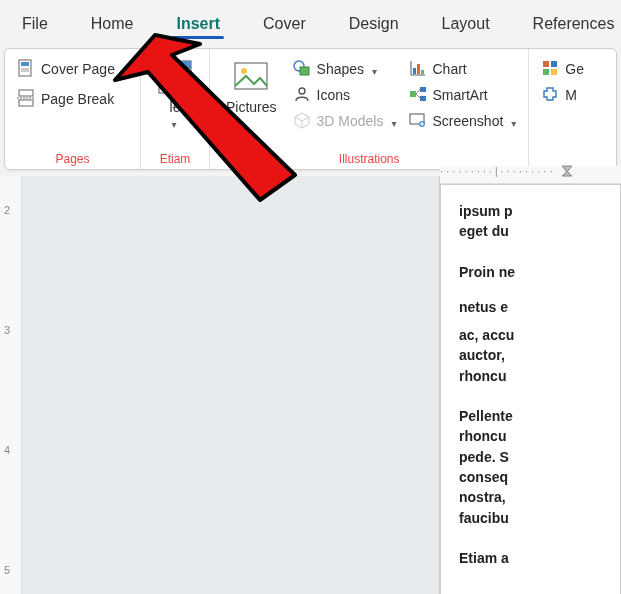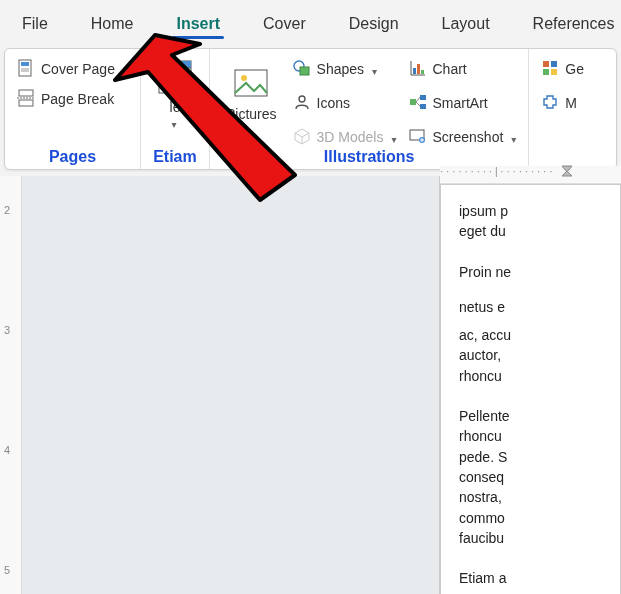--- a/index.html
+++ b/index.html
@@ -5,44 +5,44 @@
   * { box-sizing: border-box; margin: 0; padding: 0; }
   body { font-family: "Segoe UI", Arial, sans-serif; background: #f3f3f3; width: 621px; height: 594px; overflow: hidden; position: relative; }
   
   .tab-bar { display: flex; align-items: center; height: 48px; padding: 0 6px; gap: 11px; background: #f3f3f3; }
   .tab { padding: 10px 16px 10px 16px; font-size: 16px; color: #333; cursor: pointer; position: relative; }
   .tab.active { color: #0f766e; font-weight: bold; }
   .tab.active::after { content: ""; position: absolute; left: 12px; right: 12px; bottom: 4px; height: 3px; background: #185abd; border-radius: 2px; }
   
   .ribbon { background: #fff; border: 1px solid #d0d0d0; border-radius: 6px; margin: 0 4px 4px 4px; box-shadow: 0 1px 3px rgba(0,0,0,0.08); display: flex; height: 122px; }
   .group { border-right: 1px solid #e0e0e0; display: flex; flex-direction: column; position: relative; padding: 6px 8px 20px 8px; }
-  .group-label { position: absolute; bottom: 3px; left: 0; right: 0; text-align: center; font-size: 16px; color: #1d4ed8; font-weight: bold; }
+  .group-label { position: absolute; bottom: 3px; left: 0; right: 0; text-align: center; font-size: 12px; color: #ef4444; }
   
   .group-items { display: flex; flex-direction: column; gap: 4px; }
   .ribbon-btn { display: flex; align-items: flex-end; gap: 6px; padding: 4px 4px; font-size: 14px; color: #333; cursor: pointer; white-space: nowrap; }
   .ribbon-btn.disabled { color: #aaa; }
   .ribbon-btn.disabled svg { opacity: 0.45; }
   
   .icon-box { width: 18px; height: 18px; display: inline-flex; align-items: center; justify-content: center; flex-shrink: 0; }
   .chev { font-size: 10px; color: #666; margin-left: 2px; }
   
   .big-btn { display: flex; flex-direction: column; align-items: center; justify-content: center; gap: 4px; padding: 4px 8px; font-size: 14px; color: #333; cursor: pointer; }
   .big-icon { width: 36px; height: 36px; display:flex; align-items:center; justify-content:center; }
   
   .two-col { display: flex; gap: 4px; }
-  .col { display: flex; flex-direction: column; gap: 8px; }
+  .col { display: flex; flex-direction: column; gap: 0; }
   
   .doc-area { position: relative; margin-top: 6px; height: 420px; background: #f3f3f3; }
   .v-ruler { position: absolute; left: 0; top: 0; bottom: 0; width: 22px; background: #f8f8f8; border-right: 1px solid #ddd; }
   .v-ruler .tick { position: absolute; left: 4px; font-size: 11px; color: #888; writing-mode: horizontal-tb; }
   .h-ruler { position: absolute; top: -10px; left: 440px; right: 0; height: 18px; background: #f8f8f8; border-bottom: 1px solid #ddd; font-size:10px; color:#888; overflow:hidden; }
   .indent-marker { position:absolute; top:-12px; left:560px; width:14px; height:14px; }
   .page-gap { position: absolute; left: 22px; top: 0; width: 418px; bottom: 0; background: #e8ebed; border-right: 1px solid #ccc; }
   .page-right { position: absolute; left: 440px; top: 8px; right: 0; bottom: 0; background: #fff; border: 1px solid #ccc; padding: 16px 0 16px 18px; }
-  .page-right p { font-size: 14px; color: #222; line-height: 1.45; margin-bottom: 20px; white-space: nowrap; overflow: hidden; }
+  .page-right p { font-size: 14px; color: #222; line-height: 1.45; margin-bottom: 20px; white-space: nowrap; overflow: hidden; font-weight: bold; }
   
   .arrow-annotation { position: absolute; top: 30px; left: 110px; width: 200px; height: 200px; pointer-events: none; z-index: 50; }
 </style>
 </head>
 <body>
 
 <div class="tab-bar">
   <div class="tab">File</div>
   <div class="tab">Home</div>
   <div class="tab active">Insert</div>
@@ -233,21 +233,20 @@
     <p style="margin-bottom:15px"><span>Proin ne</span></p>
     <p style="margin-bottom:8px"><span>netus e</span></p>
     <p style="margin-bottom:0"><span>ac, accu</span></p>
     <p style="margin-bottom:0"><span>auctor,</span></p>
     <p><span>rhoncu</span></p>
     <p style="margin-bottom:0"><span>Pellente</span></p>
     <p style="margin-bottom:0"><span>rhoncu</span></p>
     <p style="margin-bottom:0"><span>pede. S</span></p>
     <p style="margin-bottom:0"><span>conseq</span></p>
     <p style="margin-bottom:0"><span>nostra,</span></p>
-    <p style="margin-bottom:0"><span>commo</span></p>
     <p><span>faucibu</span></p>
     <p style="margin-bottom:0"><span>Etiam a</span></p>
   </div>
 </div>
 
 <svg class="arrow-annotation" viewBox="0 0 200 200">
   <polygon points="45,5 5,50 38,42 150,170 185,145 62,25 90,14" fill="#e81313" stroke="#000" stroke-width="4" stroke-linejoin="round"></polygon>
 </svg>
 
 </body></html>

